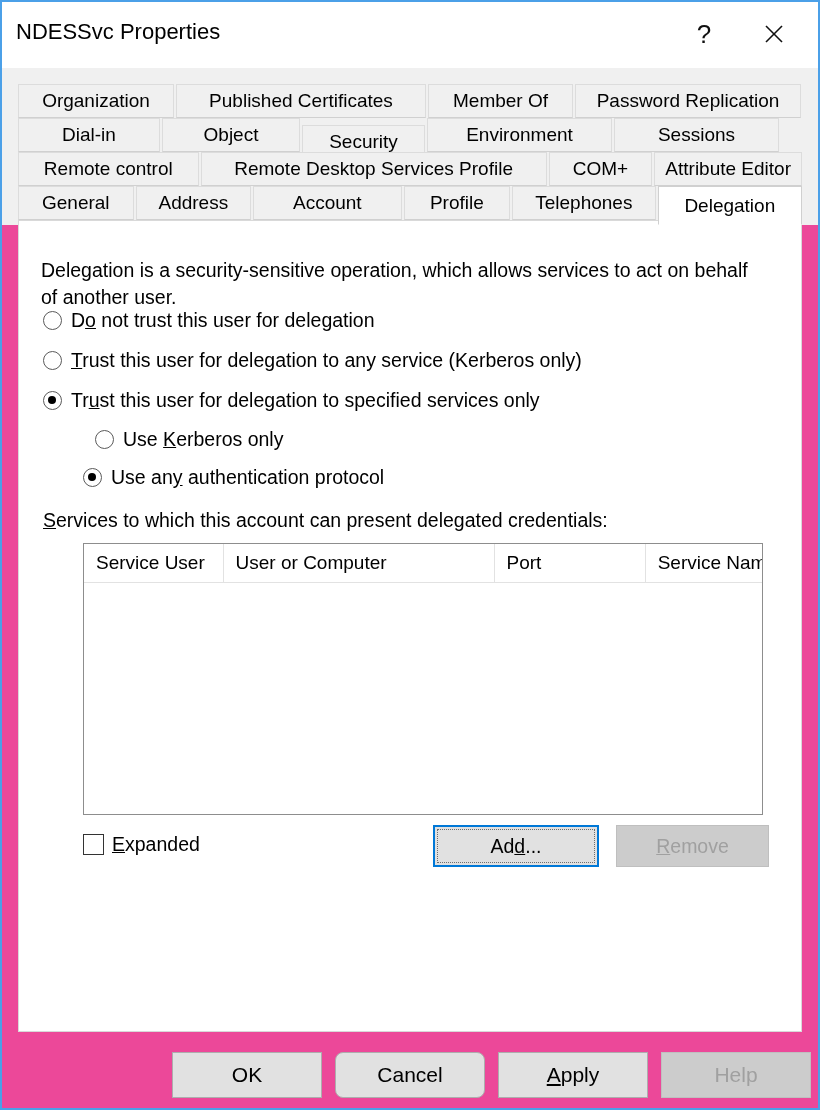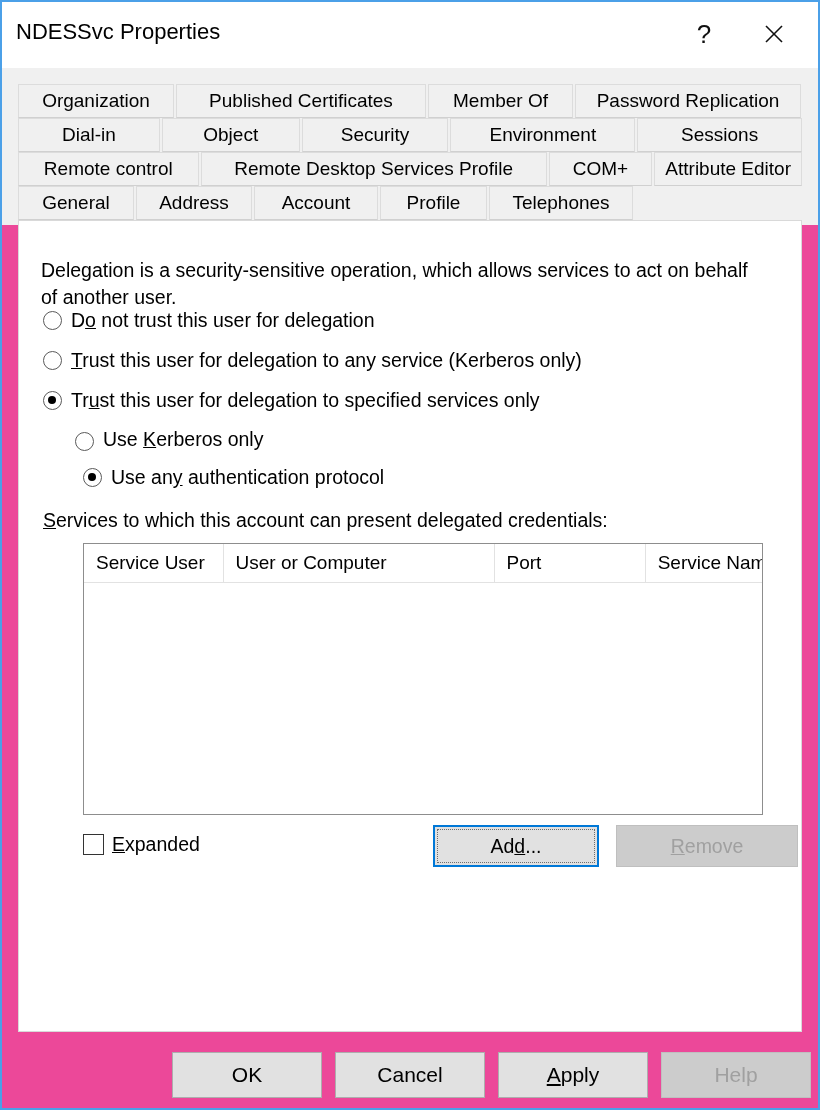--- a/index.html
+++ b/index.html
@@ -164,21 +164,21 @@
     background: #000000;
   }
   .radio-label {
     font-size: 19.5px;
     color: #000000;
   }
 
   #radio-none        { left: 24px; top: 88px; }
   #radio-any-service { left: 24px; top: 128px; }
   #radio-specified   { left: 24px; top: 168px; }
-  #radio-kerberos    { left: 56px; top: 207px; align-items: flex-end; }
+  #radio-kerberos    { left: 76px; top: 207px; }
   #radio-anyauth     { left: 64px; top: 245px; }
 
   #services-label {
     position: absolute;
     left: 24px;
     top: 288px;
     font-size: 19.5px;
     color: #000000;
     white-space: nowrap;
   }
@@ -275,21 +275,21 @@
     position: absolute;
     left: 2px; right: 2px; top: 2px; bottom: 2px;
     border: 1px dotted #6d6d6d;
     display: flex;
     align-items: center;
     justify-content: center;
   }
   #remove-button {
     left: 597px;
     top: 604px;
-    width: 182px;
+    width: 153px;
   }
   .disabled {
     color: #a0a0a0 !important;
     background: #cccccc !important;
     border-color: #bfbfbf !important;
   }
 
   
   .footer-btn {
     position: absolute;
@@ -302,21 +302,21 @@
     background: #e1e1e1;
     border: 1px solid #adadad;
     color: #000000;
     display: flex;
     align-items: center;
     justify-content: center;
     cursor: default;
     padding: 0;
   }
   #ok-button     { left: 170px; }
-  #cancel-button { left: 333px; }
+  #cancel-button { left: 333px; border-radius: 8px; }
   #apply-button  { left: 496px; }
   #help-button   { left: 659px; }
 
   .acc { text-decoration: underline; }
 </style>
 </head>
 <body>
 
 <div id="dialog">
 
@@ -350,21 +350,21 @@
           <span>Password Replication</span>
         </div>
       </div>
     <div class="tab-row" id="tab-row-1">
         <div class="tab" style="width: 142px;">
           <span>Dial-in</span>
         </div>
         <div class="tab" style="width: 138px;">
           <span>Object</span>
         </div>
-        <div class="tab" style="width: 147px;">
+        <div class="tab" style="width: 123px; margin-top: 7px;">
           <span>Security</span>
         </div>
         <div class="tab" style="width: 185px;">
           <span>Environment</span>
         </div>
         <div class="tab" style="width: 165px;">
           <span>Sessions</span>
         </div>
       </div>
     <div class="tab-row" id="tab-row-2">
@@ -381,28 +381,31 @@
           <span>Attribute Editor</span>
         </div>
       </div>
     <div class="tab-row" id="tab-row-3">
         <div class="tab" style="width: 116px;">
           <span>General</span>
         </div>
         <div class="tab" style="width: 116px;">
           <span>Address</span>
         </div>
-        <div class="tab" style="width: 124px;">
+        <div class="tab" style="width: 149px;">
           <span>Account</span>
         </div>
         <div class="tab" style="width: 107px;">
           <span>Profile</span>
         </div>
         <div class="tab" style="width: 144px;">
           <span>Telephones</span>
+        </div>
+        <div class="tab selected" style="width: 145px;">
+          <span>Delegation</span>
         </div>
       </div>
   </div>
 
   <div id="tabpage">
 
     <div id="intro-text">Delegation is a security-sensitive operation, which allows services to act on behalf of another user.</div>
 
     <div class="radio-row" id="radio-none">
       <span class="radio-mark"></span>

